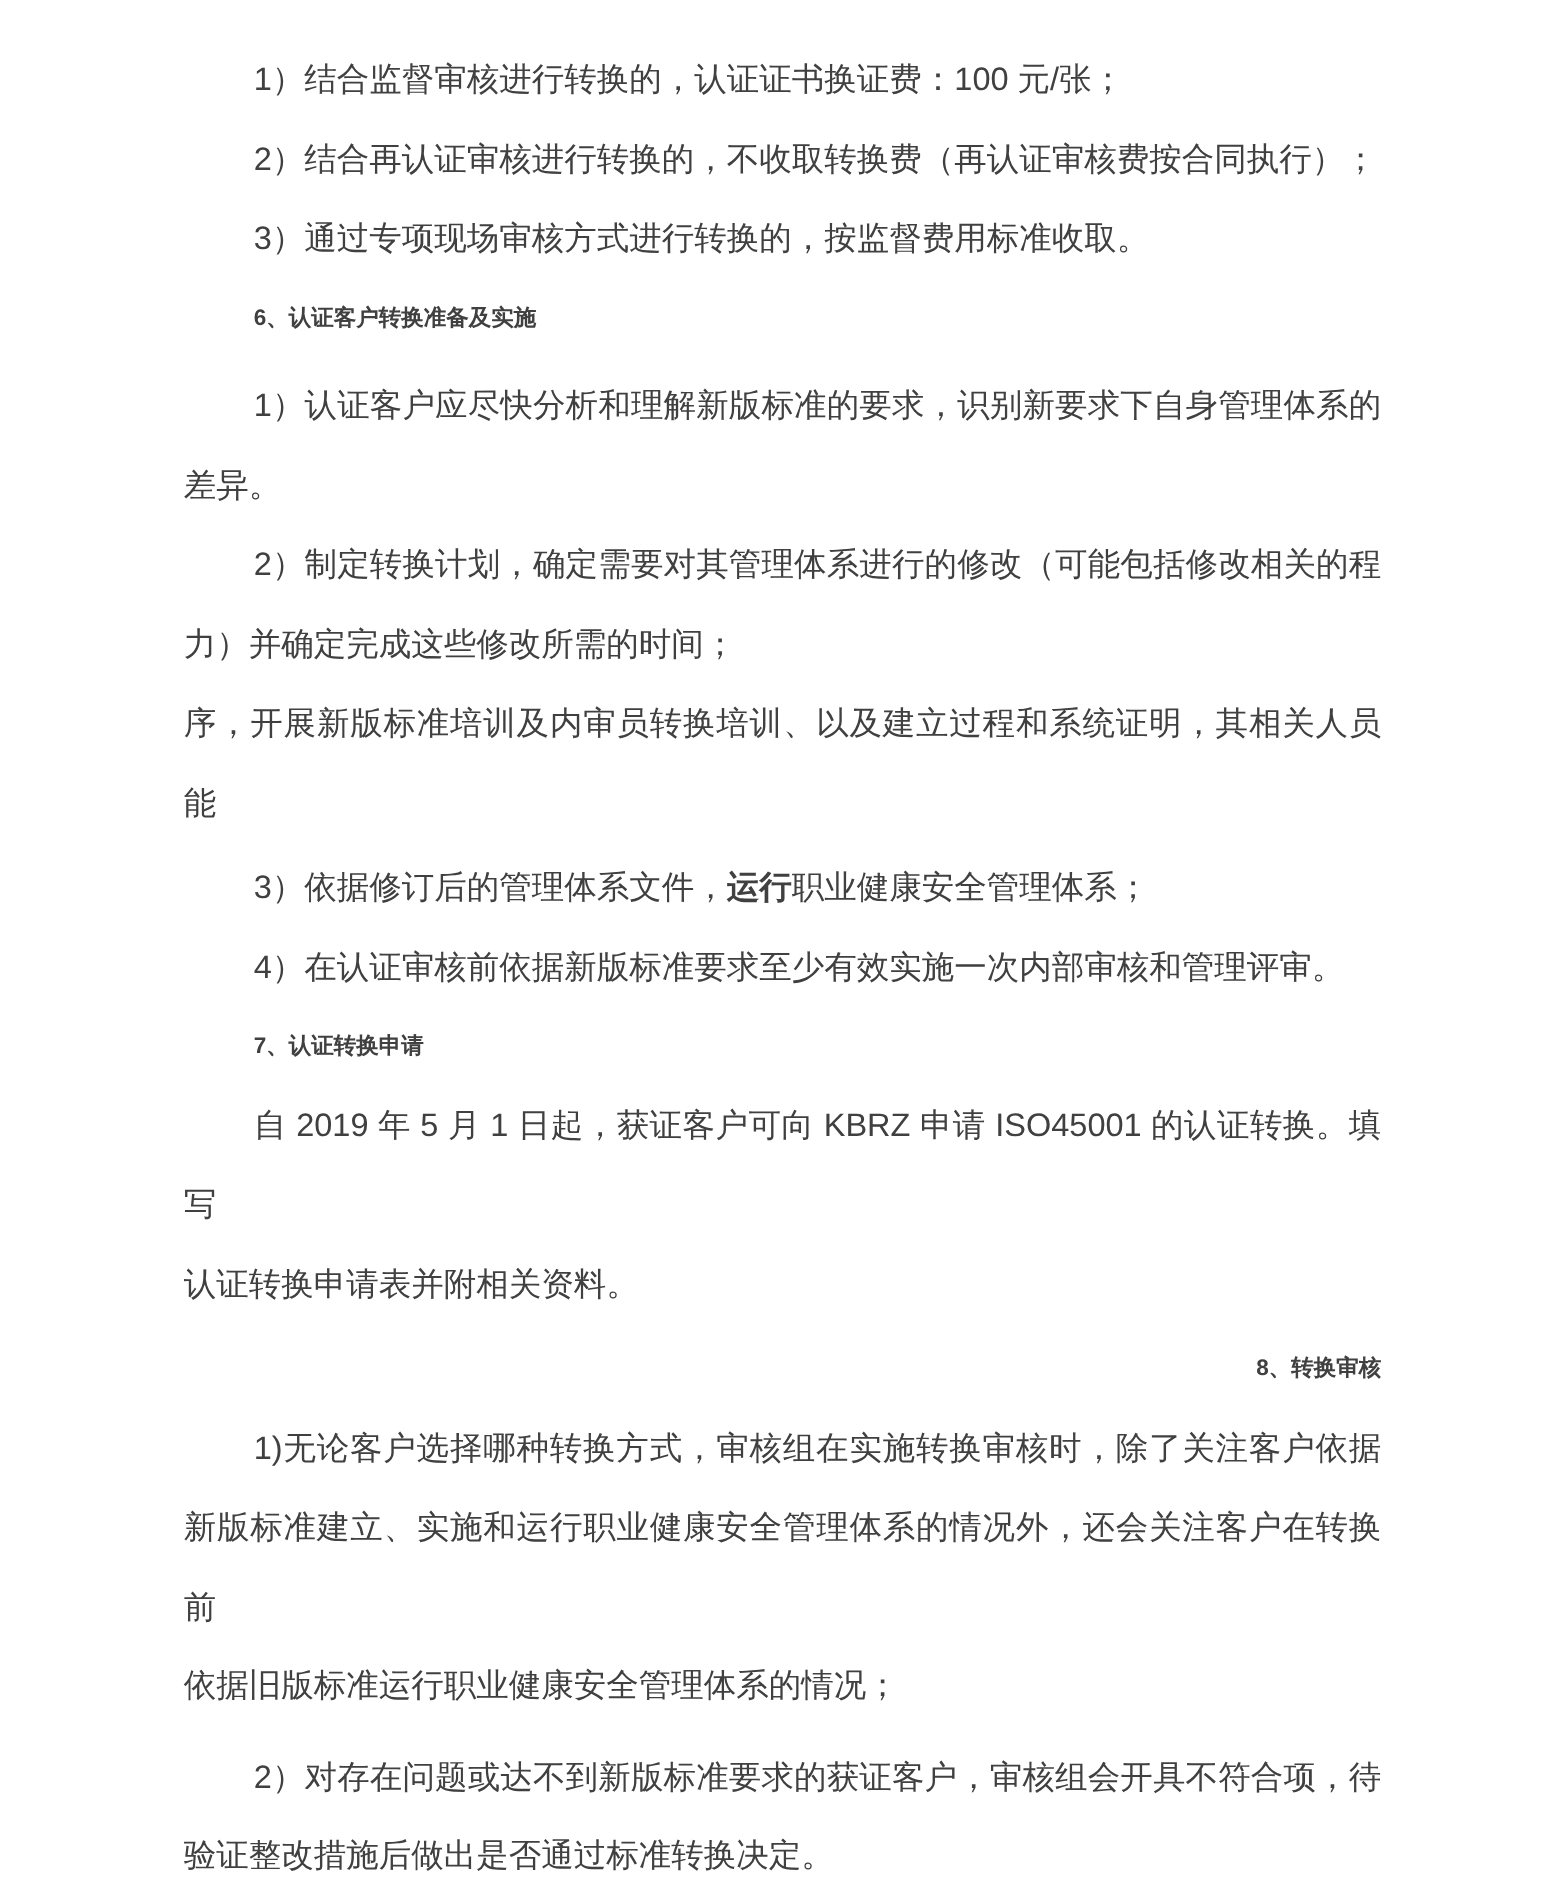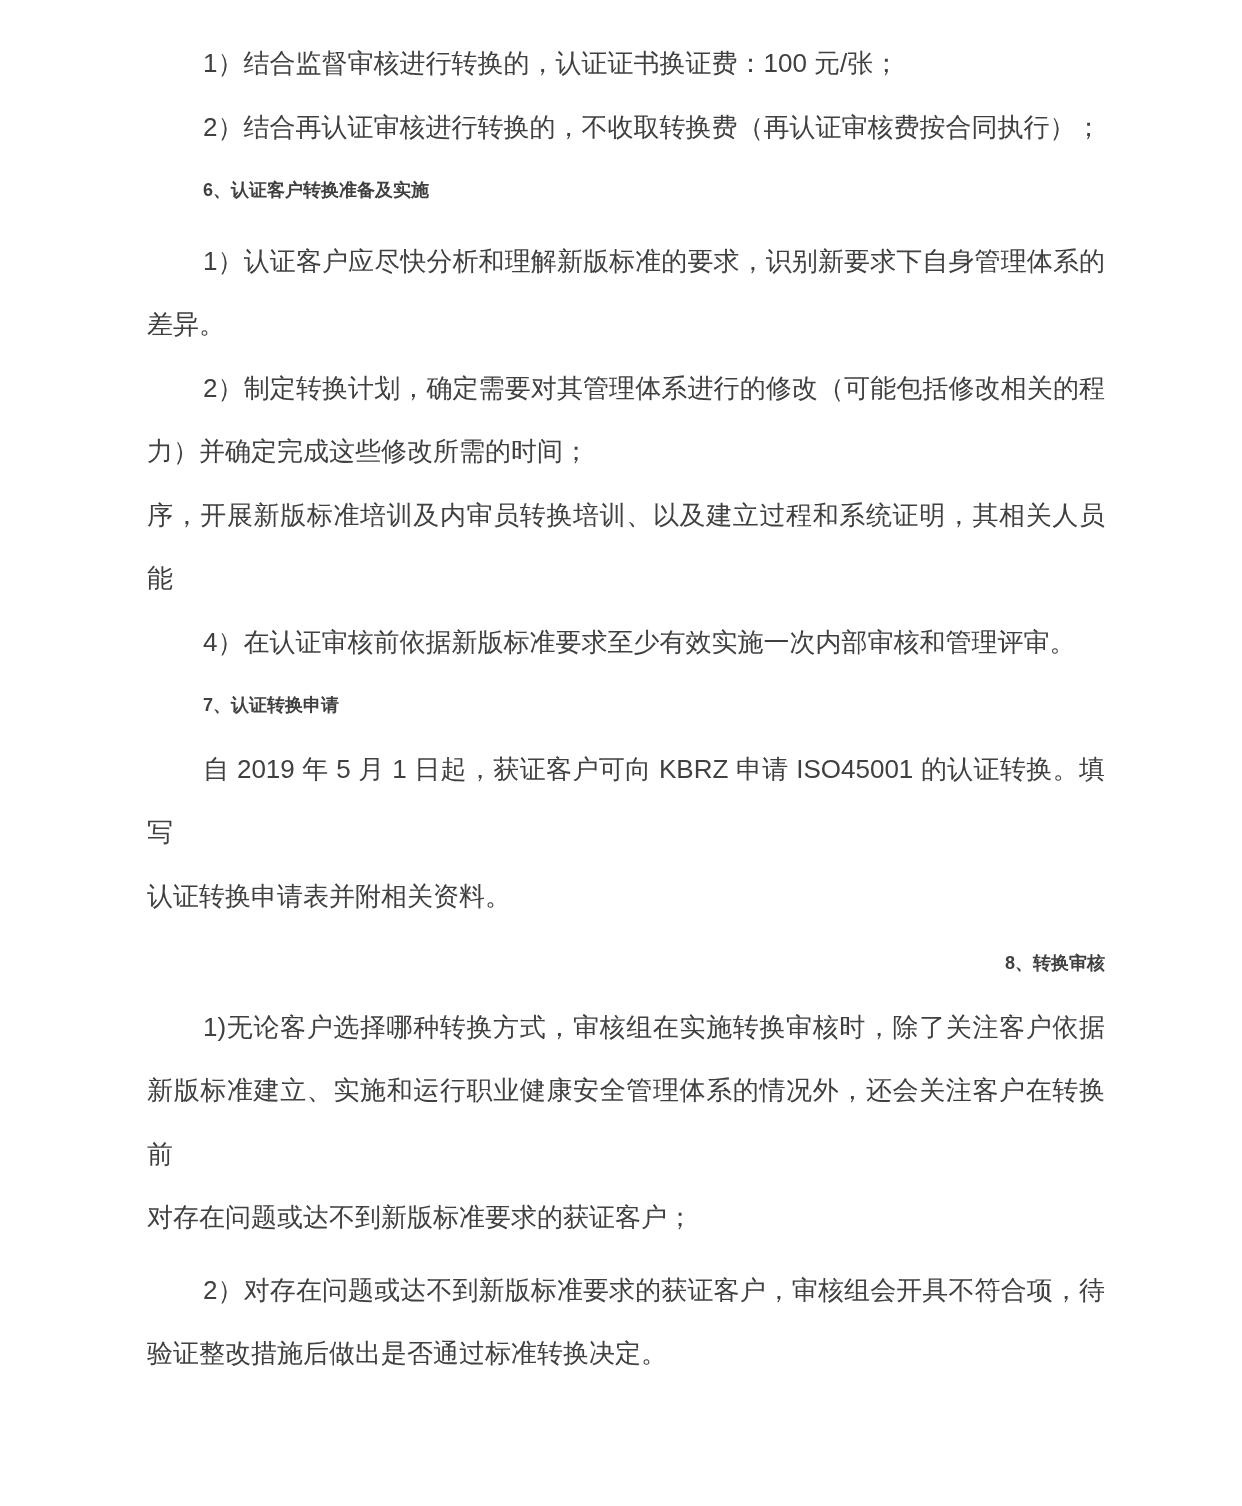--- a/index.html
+++ b/index.html
@@ -36,30 +36,32 @@
   }
   .line .b { font-weight: 700; }
 </style>
 </head>
 <body>
 
 <div class="page">
   <main class="doc" style="color: rgb(64, 64, 64);">
       <div class="line indent"><span>1）结合监督审核进行转换的，认证证书换证费：100 元/张；</span></div>
       <div class="line indent"><span>2）结合再认证审核进行转换的，不收取转换费（再认证审核费按合同执行）；</span></div>
+      <div class="line indent"><span>3）通过专项现场审核方式进行转换的，按监督费用标准收取。</span></div>
       <div class="line heading indent"><span class="b">6、认证客户转换准备及实施</span></div>
       <div class="line indent fill" style="margin-top: 7px;"><span>1）认证客户应尽快分析和理解新版标准的要求，识别新要求下自身管理体系的</span></div>
       <div class="line"><span>差异。</span></div>
       <div class="line indent fill"><span>2）制定转换计划，确定需要对其管理体系进行的修改（可能包括修改相关的程</span></div>
       <div class="line"><span>力）并确定完成这些修改所需的时间；</span></div>
       <div class="line fill"><span>序，开展新版标准培训及内审员转换培训、以及建立过程和系统证明，其相关人员能</span></div>
+      <div class="line indent" style="margin-top: 4px;"><span>3）依据修订后的管理体系文件，</span><span class="b">运行</span><span>职业健康安全管理体系；</span></div>
       <div class="line indent"><span>4）在认证审核前依据新版标准要求至少有效实施一次内部审核和管理评审。</span></div>
       <div class="line heading indent"><span class="b">7、认证转换申请</span></div>
       <div class="line indent fill"><span>自 2019 年 5 月 1 日起，获证客户可向 KBRZ 申请 ISO45001 的认证转换。填写</span></div>
       <div class="line"><span>认证转换申请表并附相关资料。</span></div>
       <div class="line heading indent" style="margin-top: 4px; text-align: right;"><span class="b"> 8、转换审核</span></div>
       <div class="line indent fill"><span>1)无论客户选择哪种转换方式，审核组在实施转换审核时，除了关注客户依据</span></div>
       <div class="line fill"><span>新版标准建立、实施和运行职业健康安全管理体系的情况外，还会关注客户在转换前</span></div>
-      <div class="line"><span>对存在问题或达不到新版标准要求的获证客户；</span></div>
+      <div class="line"><span>依据旧版标准运行职业健康安全管理体系的情况；</span></div>
       <div class="line indent fill" style="margin-top: 9px;"><span>2）对存在问题或达不到新版标准要求的获证客户，审核组会开具不符合项，待</span></div>
       <div class="line"><span>验证整改措施后做出是否通过标准转换决定。</span></div>
     </main>
 </div>
 
 </body></html>

